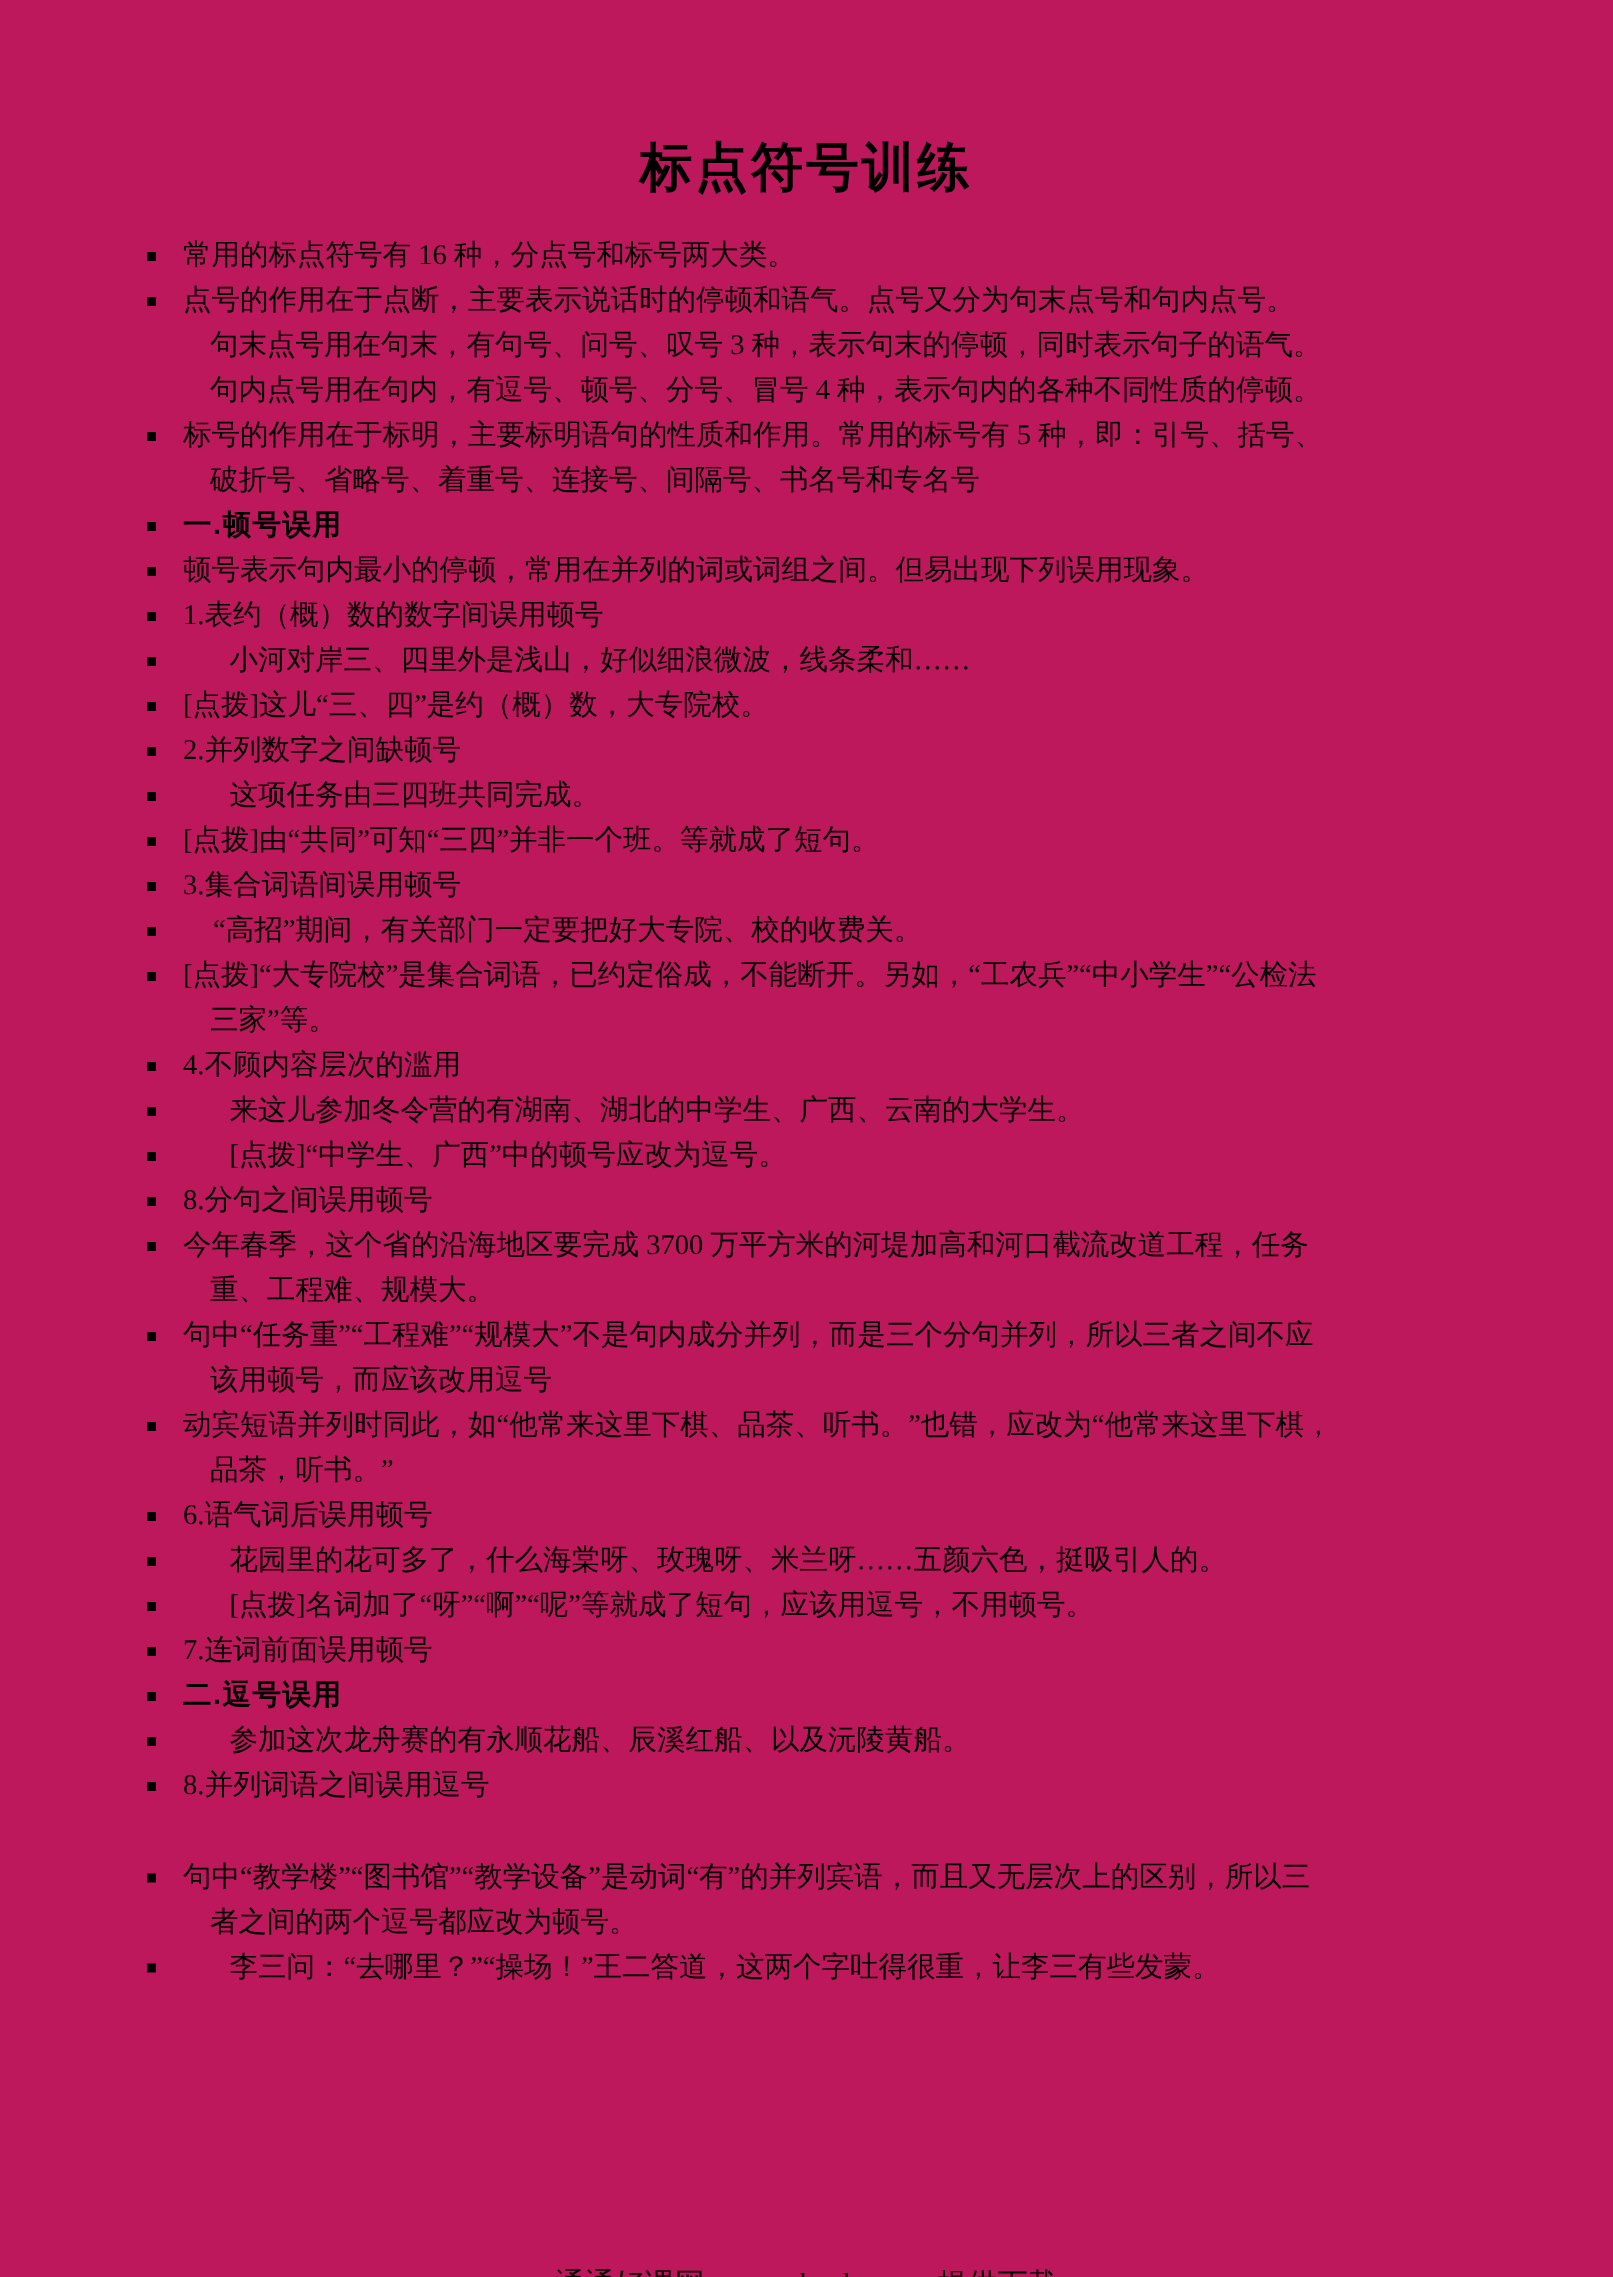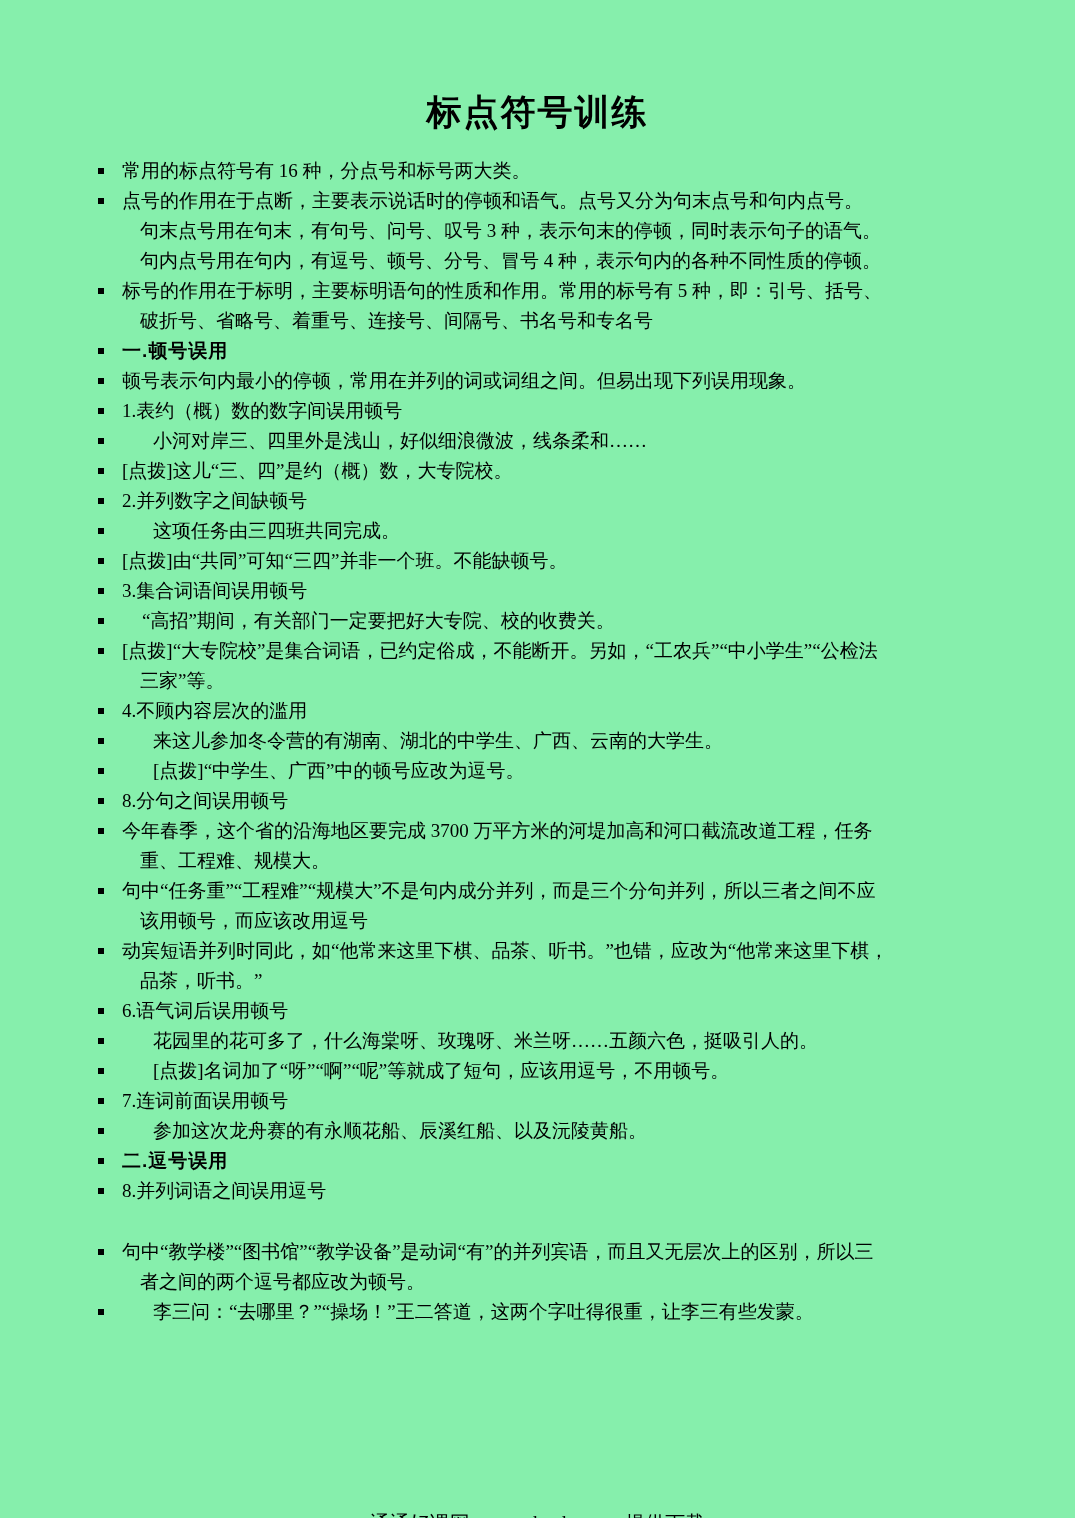--- a/index.html
+++ b/index.html
@@ -1,20 +1,20 @@
 <!DOCTYPE html>
 <html><head>
 <meta charset="utf-8">
 <style>
   html, body { margin: 0; padding: 0; background: #ffffff; }
   .page {
     position: relative;
     width: 1075px;
     height: 1518px;
-    background: #86efac;
+    background: #be185d;
     color: #000000;
     font-family: "Liberation Serif", "DejaVu Serif", serif;
     box-sizing: border-box;
     padding-top: 88px;
     overflow: hidden;
   }
   .title {
     margin: 0;
     text-align: center;
     font-family: "Liberation Sans", "DejaVu Sans", sans-serif;
@@ -117,21 +117,21 @@
     <div class="li-text">2.并列数字之间缺顿号</div>
   </div>
 
   <div class="item">
     <span class="bullet"></span>
     <div class="li-text ind2">这项任务由三四班共同完成。</div>
   </div>
 
   <div class="item">
     <span class="bullet"></span>
-    <div class="li-text">[点拨]由“共同”可知“三四”并非一个班。不能缺顿号。</div>
+    <div class="li-text">[点拨]由“共同”可知“三四”并非一个班。等就成了短句。</div>
   </div>
 
   <div class="item">
     <span class="bullet"></span>
     <div class="li-text">3.集合词语间误用顿号</div>
   </div>
 
   <div class="item">
     <span class="bullet"></span>
     <div class="li-text ind1">“高招”期间，有关部门一定要把好大专院、校的收费关。</div>
@@ -196,26 +196,26 @@
     <div class="li-text ind2">[点拨]名词加了“呀”“啊”“呢”等就成了短句，应该用逗号，不用顿号。</div>
   </div>
 
   <div class="item">
     <span class="bullet"></span>
     <div class="li-text">7.连词前面误用顿号</div>
   </div>
 
   <div class="item">
     <span class="bullet"></span>
+    <div class="li-text bold">二.逗号误用</div>
+  </div>
+
+  <div class="item">
+    <span class="bullet"></span>
     <div class="li-text ind2">参加这次龙舟赛的有永顺花船、辰溪红船、以及沅陵黄船。</div>
-  </div>
-
-  <div class="item">
-    <span class="bullet"></span>
-    <div class="li-text bold">二.逗号误用</div>
   </div>
 
   <div class="item">
     <span class="bullet"></span>
     <div class="li-text">8.并列词语之间误用逗号</div>
   </div>
 
 
   <div class="item gap">
     <span class="bullet"></span>

